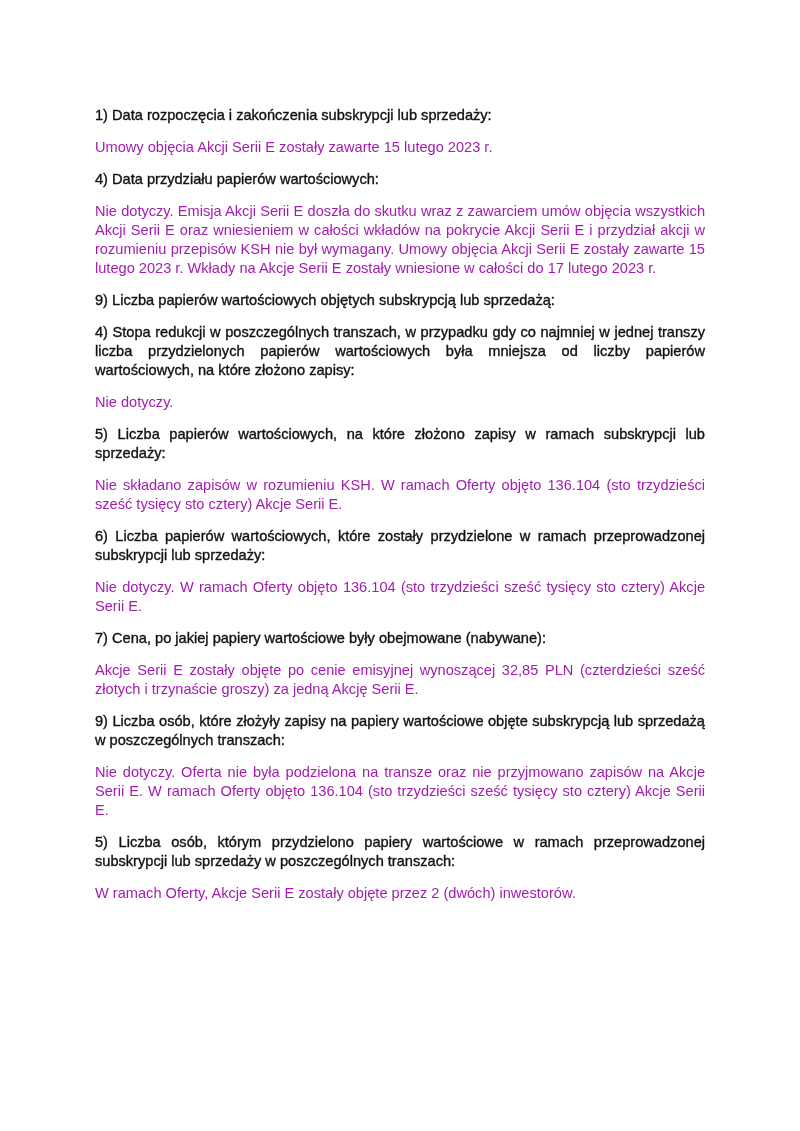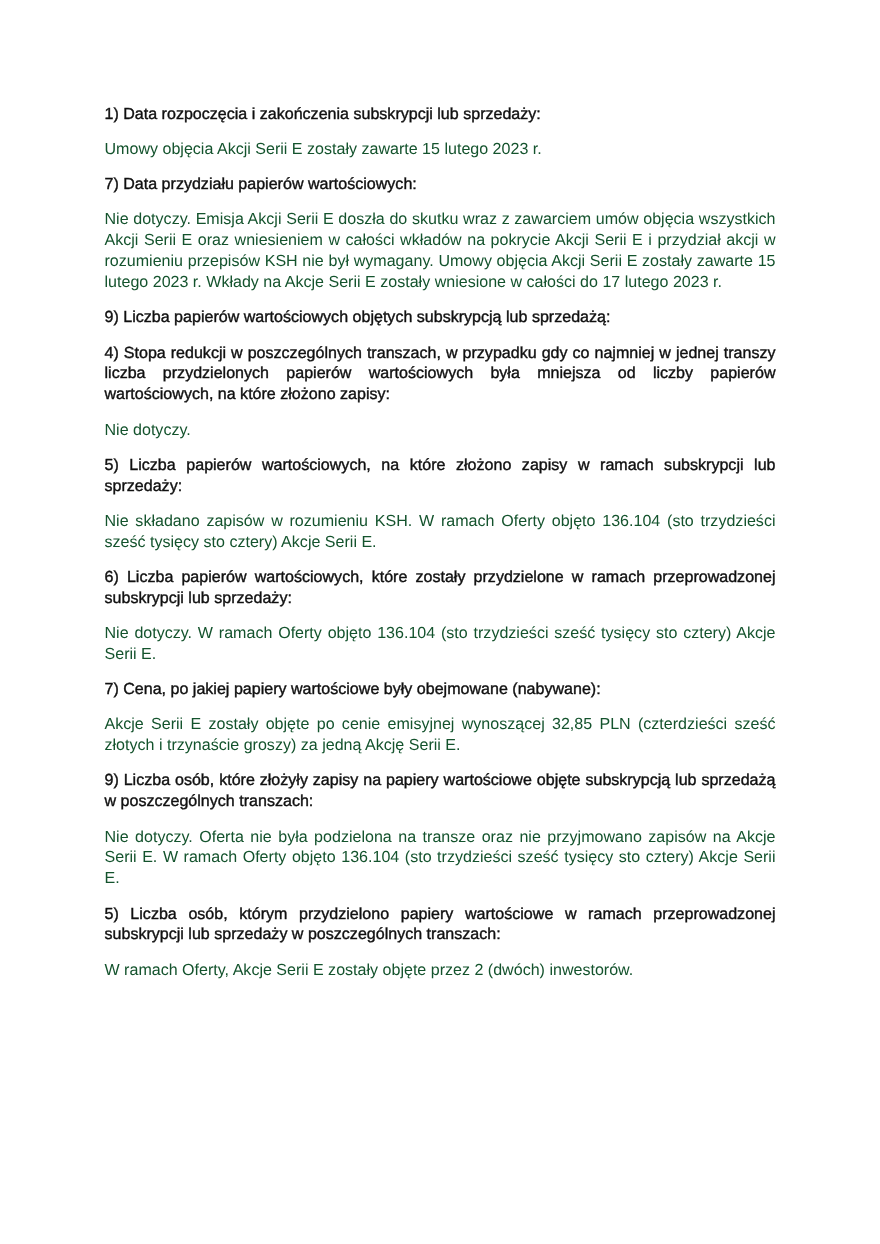--- a/index.html
+++ b/index.html
@@ -11,53 +11,53 @@
       width: 800px;
       height: 1131px;
       position: relative;
       overflow: hidden;
       font-family: "Liberation Sans", "DejaVu Sans", sans-serif;
       color: #111111;
     }
     .page {
       position: absolute;
       left: 95px;
-      top: 95px;
+      top: 106px;
       width: 610px;
     }
     .section {
       margin: 0;
     }
     .heading {
       font-size: 14.6px;
       line-height: 19px;
       font-weight: 400;
       -webkit-text-stroke: 0.35px #111;
       text-align: justify;
       margin: 0 0 13px 0;
     }
     .body-text {
       font-size: 14.6px;
       line-height: 19px;
       font-weight: 400;
       text-align: justify;
       margin: 0 0 13px 0;
-      color: #14532d;
+      color: #a21caf;
     }
   </style>
 </head>
 <body>
 
 <div class="page">
   <div class="section">
     <p class="heading">1) Data rozpoczęcia i zakończenia subskrypcji lub sprzedaży:</p>
     <p class="body-text">Umowy objęcia Akcji Serii E zostały zawarte 15 lutego 2023 r.</p>
   </div>
   <div class="section">
-    <p class="heading">7) Data przydziału papierów wartościowych:</p>
+    <p class="heading">4) Data przydziału papierów wartościowych:</p>
     <p class="body-text">Nie dotyczy. Emisja Akcji Serii E doszła do skutku wraz z zawarciem umów objęcia wszystkich Akcji Serii E oraz wniesieniem w całości wkładów na pokrycie Akcji Serii E i przydział akcji w rozumieniu przepisów KSH nie był wymagany. Umowy objęcia Akcji Serii E zostały zawarte 15 lutego 2023 r. Wkłady na Akcje Serii E zostały wniesione w całości do 17 lutego 2023 r.</p>
   </div>
   <div class="section">
     <p class="heading">9) Liczba papierów wartościowych objętych subskrypcją lub sprzedażą:</p>
   </div>
   <div class="section">
     <p class="heading">4) Stopa redukcji w poszczególnych transzach, w przypadku gdy co najmniej w jednej transzy liczba przydzielonych papierów wartościowych była mniejsza od liczby papierów wartościowych, na które złożono zapisy:</p>
     <p class="body-text">Nie dotyczy.</p>
   </div>
   <div class="section">

